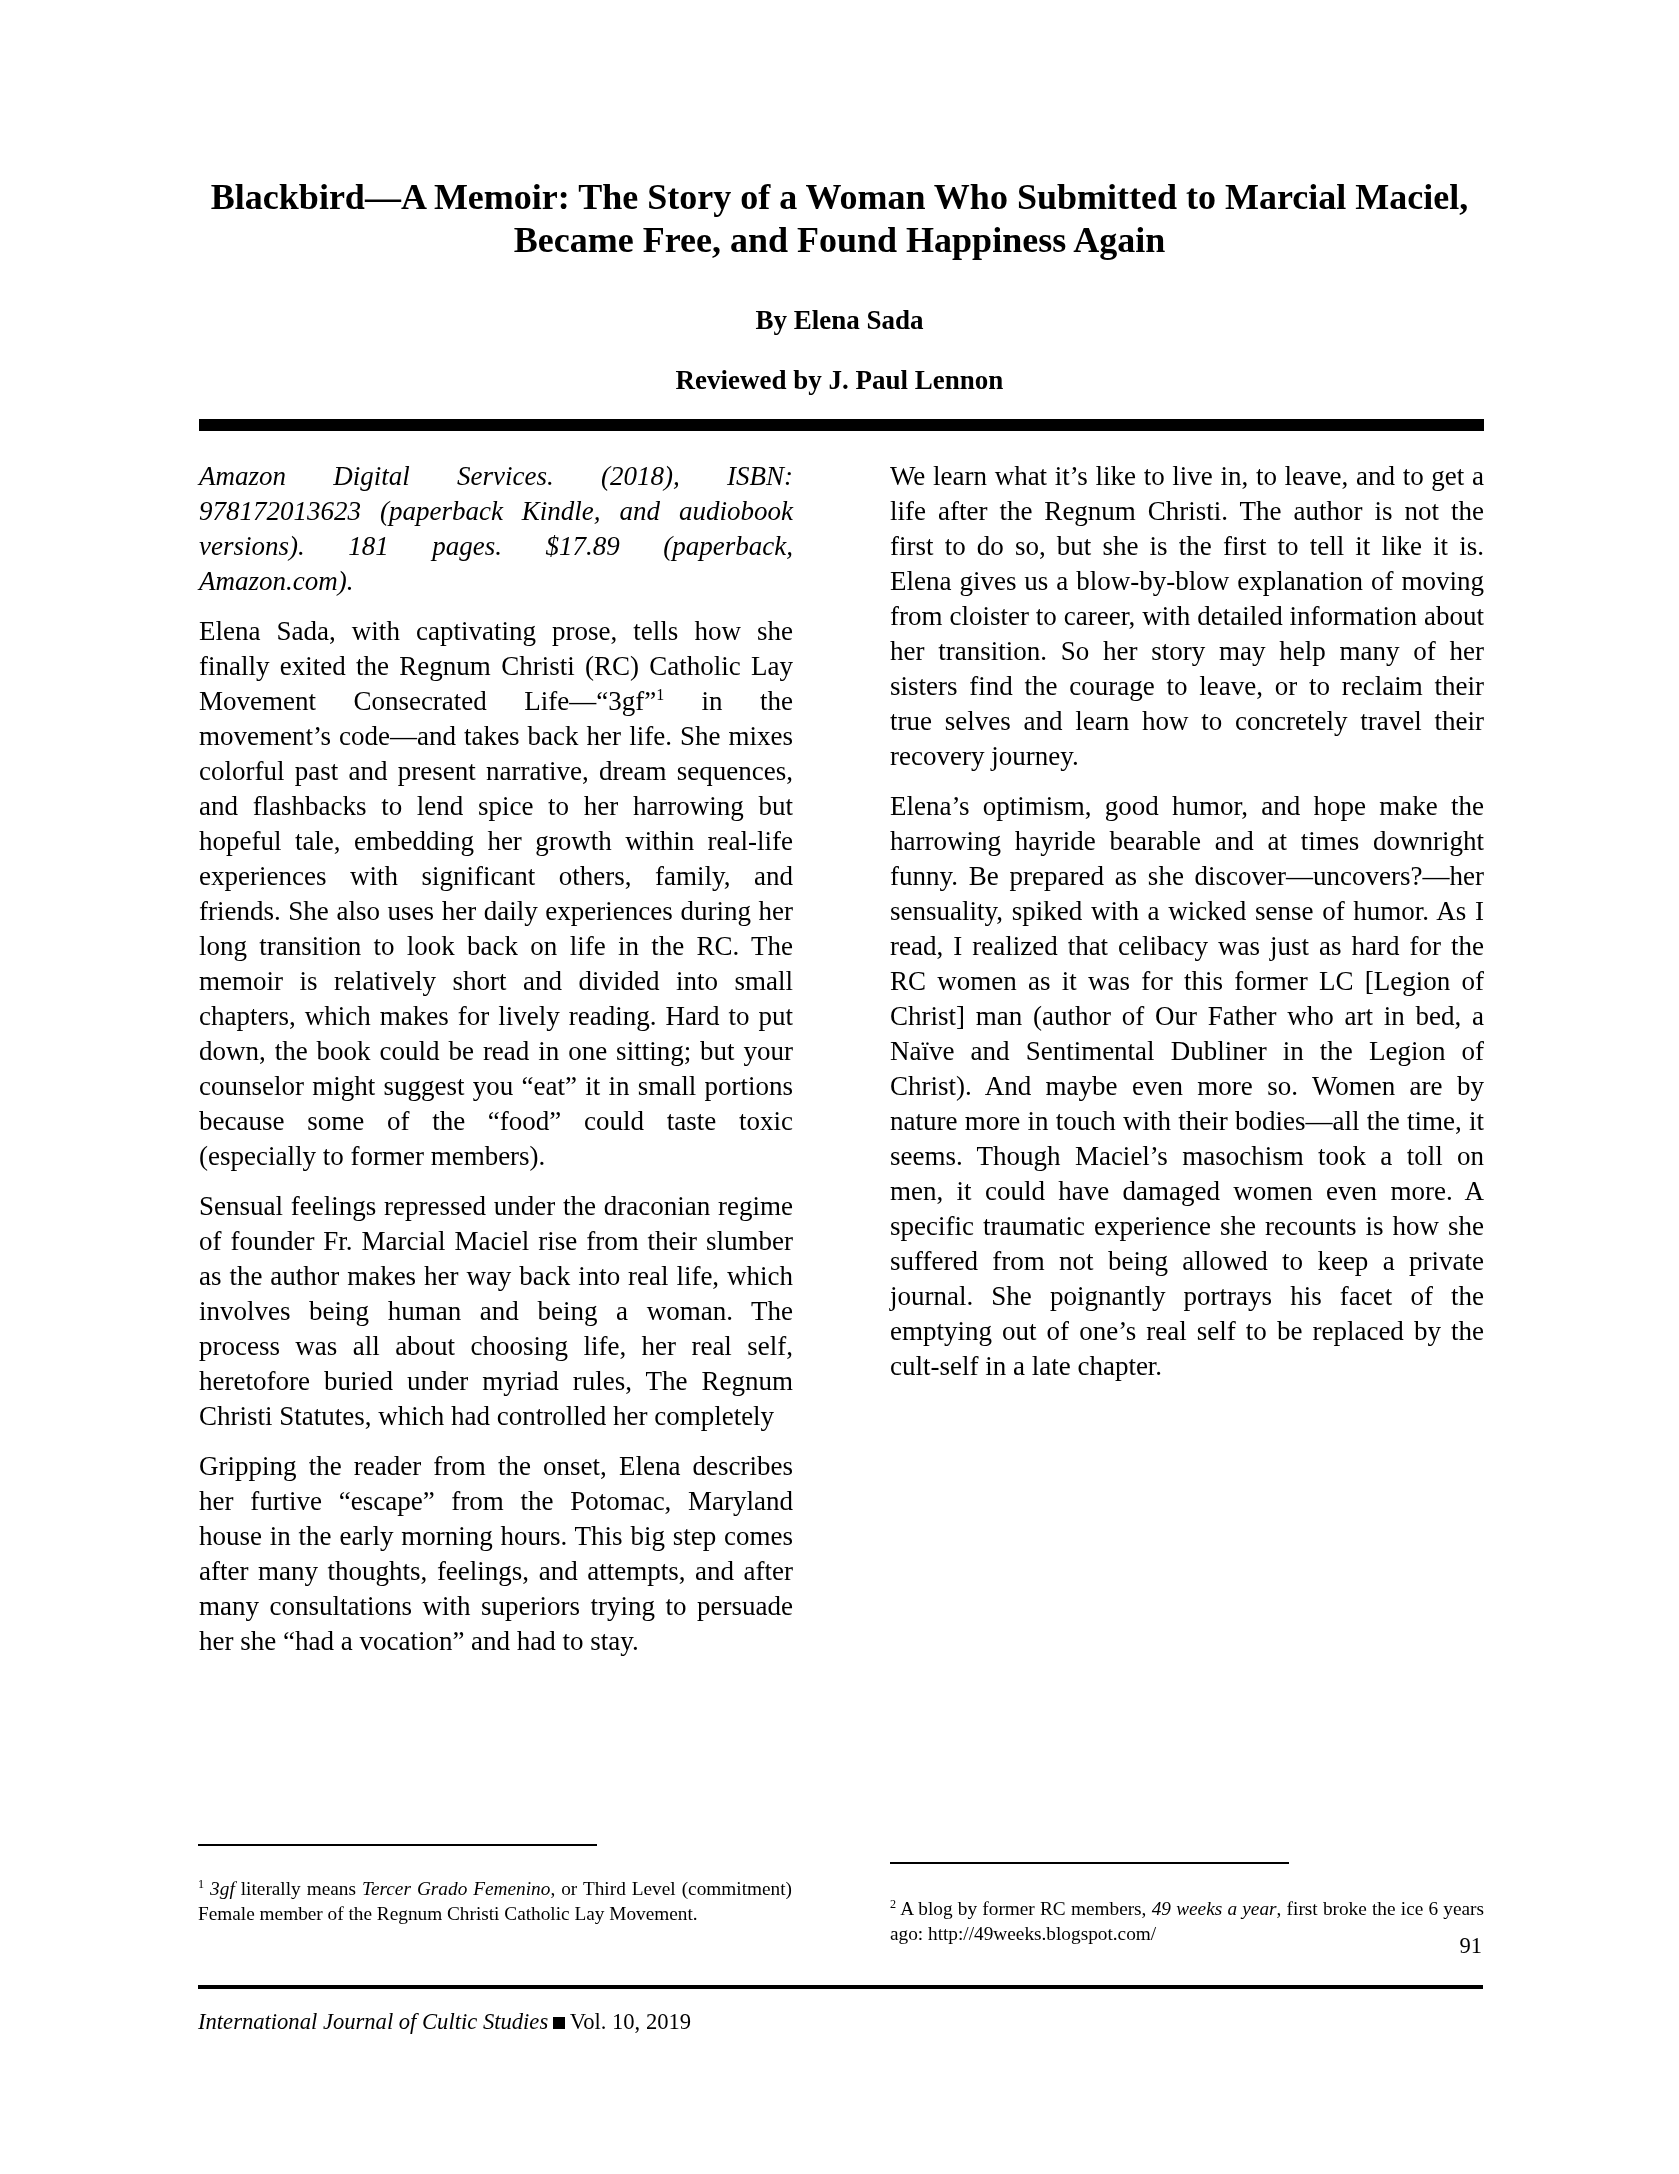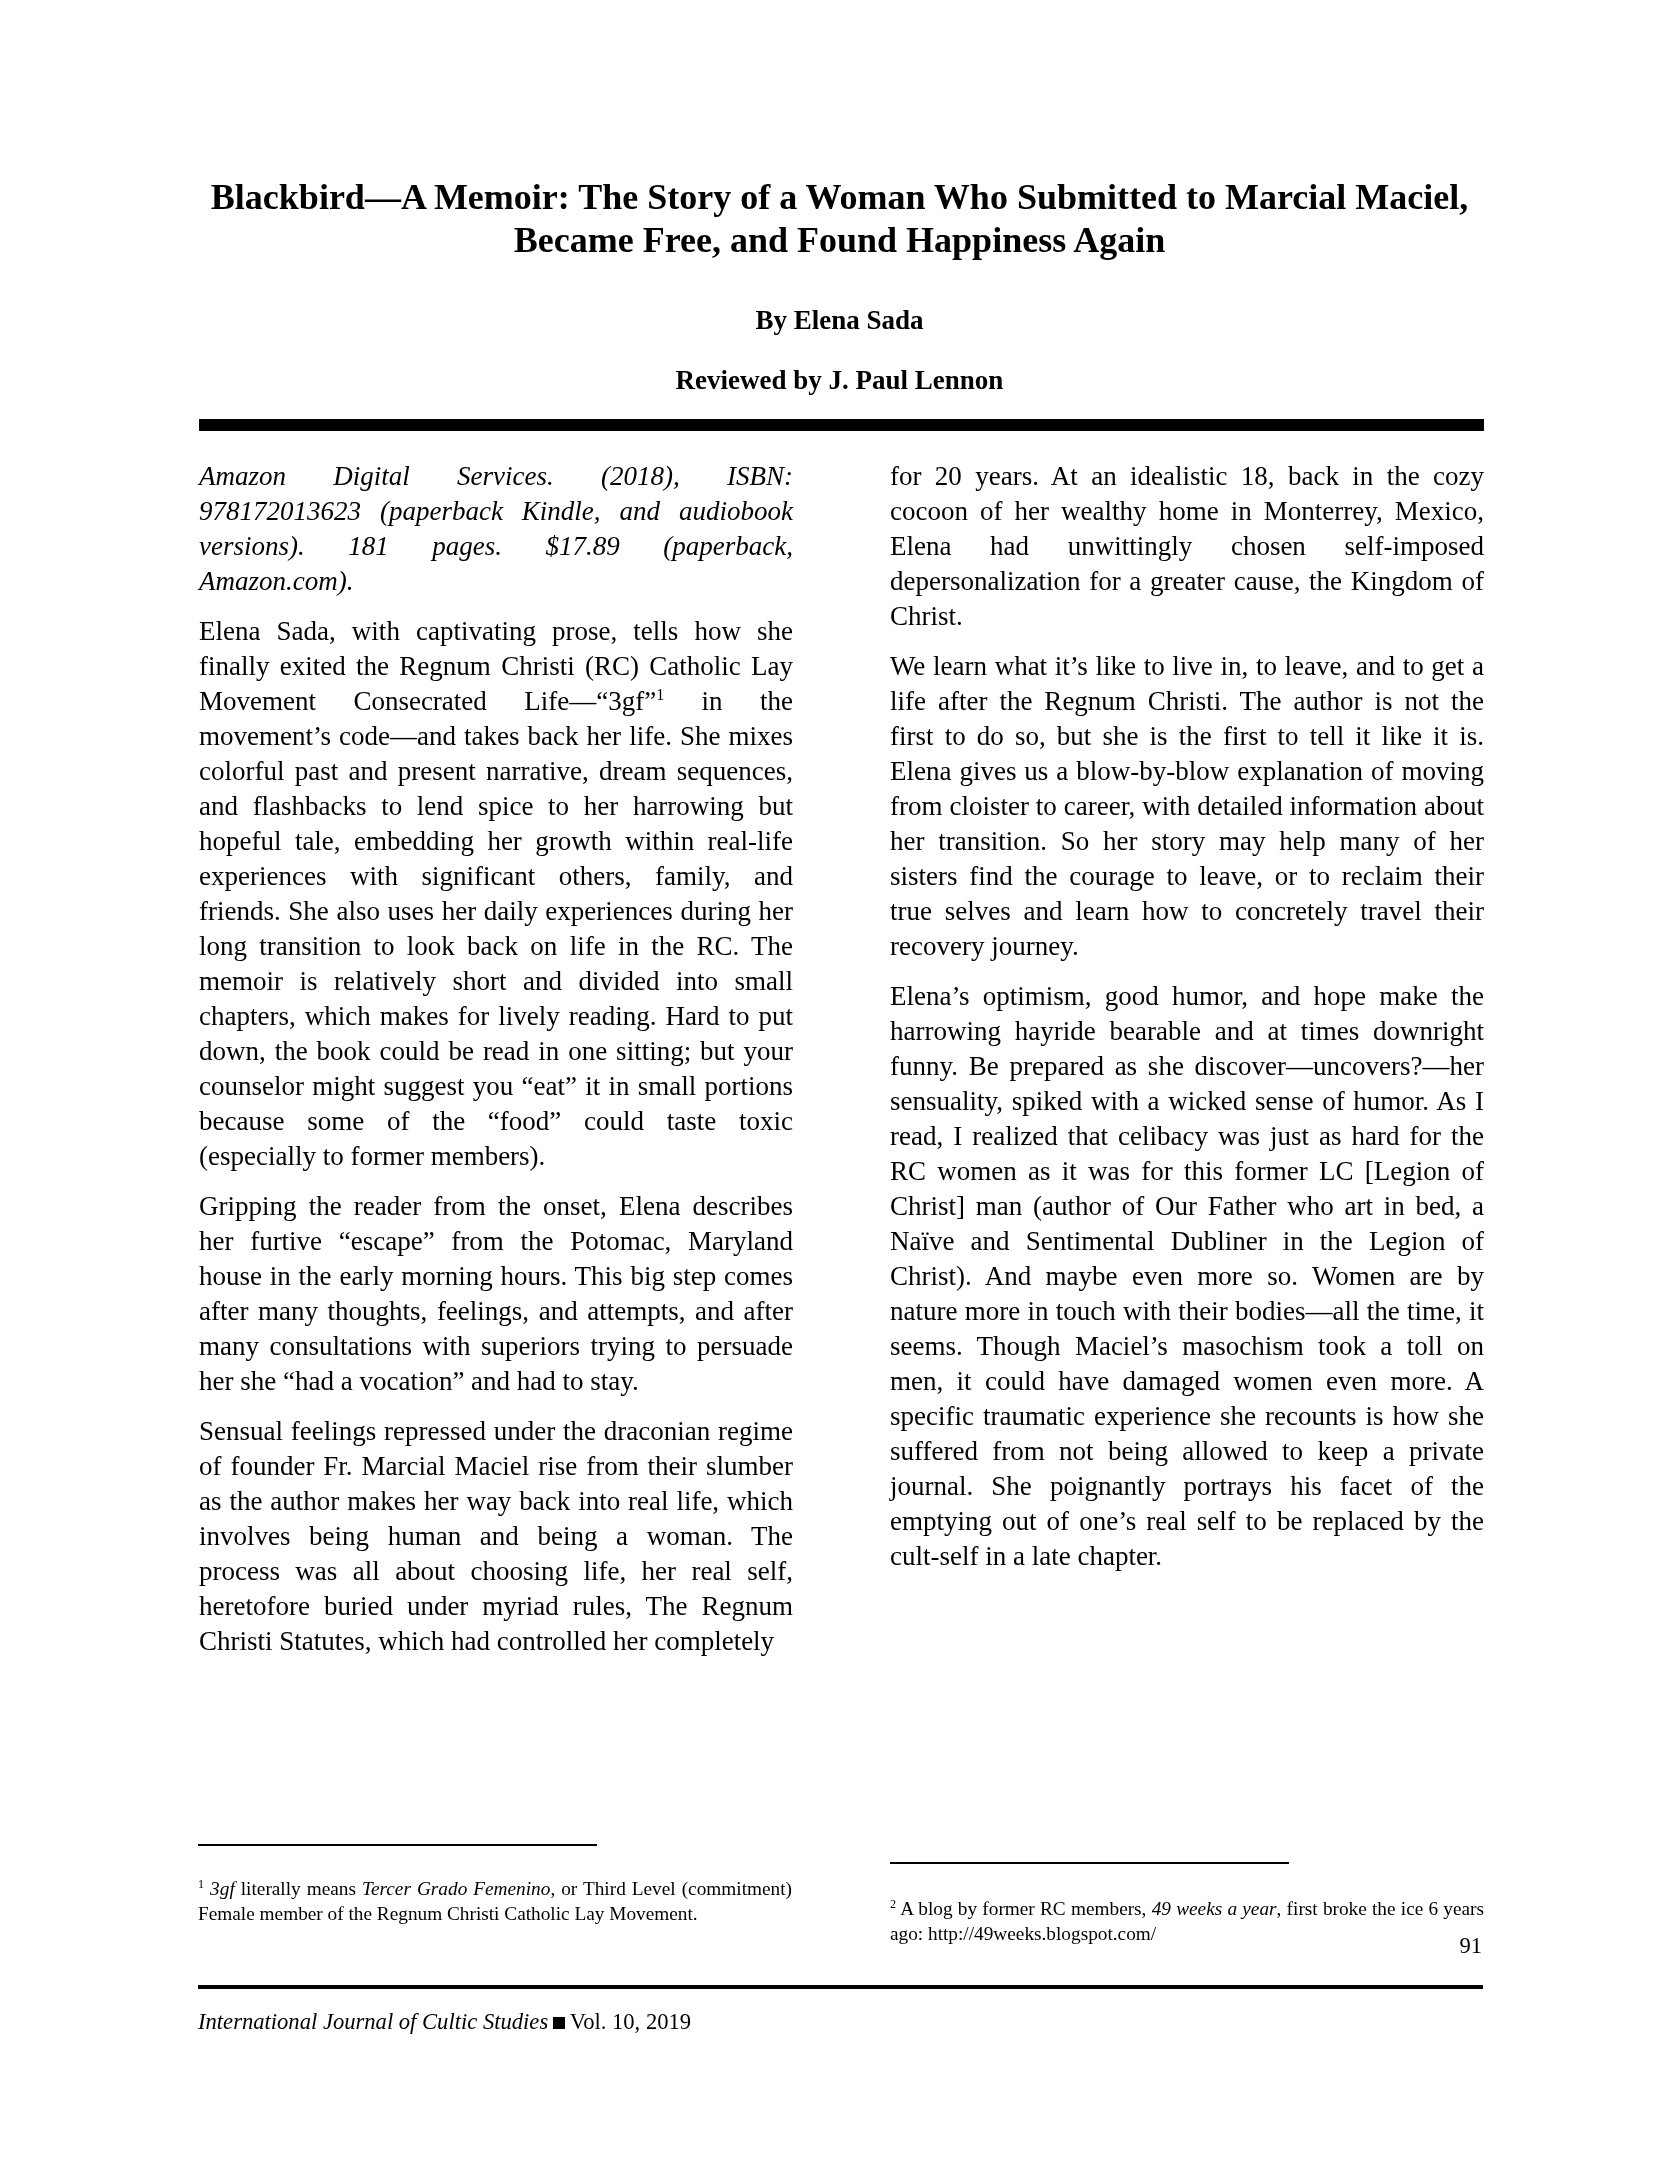--- a/index.html
+++ b/index.html
@@ -36,26 +36,25 @@
 <body>
 
 <h1 class="title">Blackbird—A Memoir: The Story of a Woman Who Submitted to Marcial Maciel, Became Free, and Found Happiness Again</h1>
 <div class="byline by-author">By Elena Sada</div>
 <div class="byline by-reviewer">Reviewed by J. Paul Lennon</div>
 <div class="rule-thick"></div>
 
 <div class="col col-left">
   <p class="citation">Amazon Digital Services. (2018), ISBN: 978172013623 (paperback Kindle, and audiobook versions). 181 pages. $17.89 (paperback, Amazon.com).</p>
   <p><span>Elena Sada, with captivating prose, tells how she finally exited the Regnum Christi (RC) Catholic Lay Movement Consecrated Life—“3gf”</span><sup>1</sup><span> in the movement’s code—and takes back her life. She mixes colorful past and present narrative, dream sequences, and flashbacks to lend spice to her harrowing but hopeful tale, embedding her growth within real-life experiences with significant others, family, and friends. She also uses her daily experiences during her long transition to look back on life in the RC. The memoir is relatively short and divided into small chapters, which makes for lively reading. Hard to put down, the book could be read in one sitting; but your counselor might suggest you “eat” it in small portions because some of the “food” could taste toxic (especially to former members).</span></p>
+  <p>Sensual feelings repressed under the draconian regime of founder Fr. Marcial Maciel rise from their slumber as the author makes her way back into real life, which involves being human and being a woman. The process was all about choosing life, her real self, heretofore buried under myriad rules, The Regnum Christi Statutes, which had controlled her completely</p>
   <p>Gripping the reader from the onset, Elena describes her furtive “escape” from the Potomac, Maryland house in the early morning hours. This big step comes after many thoughts, feelings, and attempts, and after many consultations with superiors trying to persuade her she “had a vocation” and had to stay.</p>
-  <p>Sensual feelings repressed under the draconian regime of founder Fr. Marcial Maciel rise from their slumber as the author makes her way back into real life, which involves being human and being a woman. The process was all about choosing life, her real self, heretofore buried under myriad rules, The Regnum Christi Statutes, which had controlled her completely</p>
 </div>
 
 <div class="col col-right">
-  <p>for 20 years. At an idealistic 18, back in the cozy cocoon of her wealthy home in Monterrey, Mexico, Elena had unwittingly chosen self-imposed depersonalization for a greater cause, the Kingdom of Christ.</p>
   <p>We learn what it’s like to live in, to leave, and to get a life after the Regnum Christi. The author is not the first to do so, but she is the first to tell it like it is. Elena gives us a blow-by-blow explanation of moving from cloister to career, with detailed information about her transition. So her story may help many of her sisters find the courage to leave, or to reclaim their true selves and learn how to concretely travel their recovery journey.</p>
   <p>Elena’s optimism, good humor, and hope make the harrowing hayride bearable and at times downright funny. Be prepared as she discover—uncovers?—her sensuality, spiked with a wicked sense of humor. As I read, I realized that celibacy was just as hard for the RC women as it was for this former LC [Legion of Christ] man (author of Our Father who art in bed, a Naïve and Sentimental Dubliner in the Legion of Christ). And maybe even more so. Women are by nature more in touch with their bodies—all the time, it seems. Though Maciel’s masochism took a toll on men, it could have damaged women even more. A specific traumatic experience she recounts is how she suffered from not being allowed to keep a private journal. She poignantly portrays his facet of the emptying out of one’s real self to be replaced by the cult-self in a late chapter.</p>
 </div>
 
 <div class="fn-rule fn-rule-left"></div>
 <p class="footnote fn-left"><sup>1</sup> <em>3gf</em><span> literally means </span><em>Tercer Grado Femenino</em><span>, or Third Level (commitment) Female member of the Regnum Christi Catholic Lay Movement.</span></p>
 
 <div class="fn-rule fn-rule-right"></div>
 <p class="footnote fn-right"><sup>2</sup><span> A blog by former RC members, </span><em>49 weeks a year</em><span>, first broke the ice 6 years ago: http://49weeks.blogspot.com/</span></p>
 

